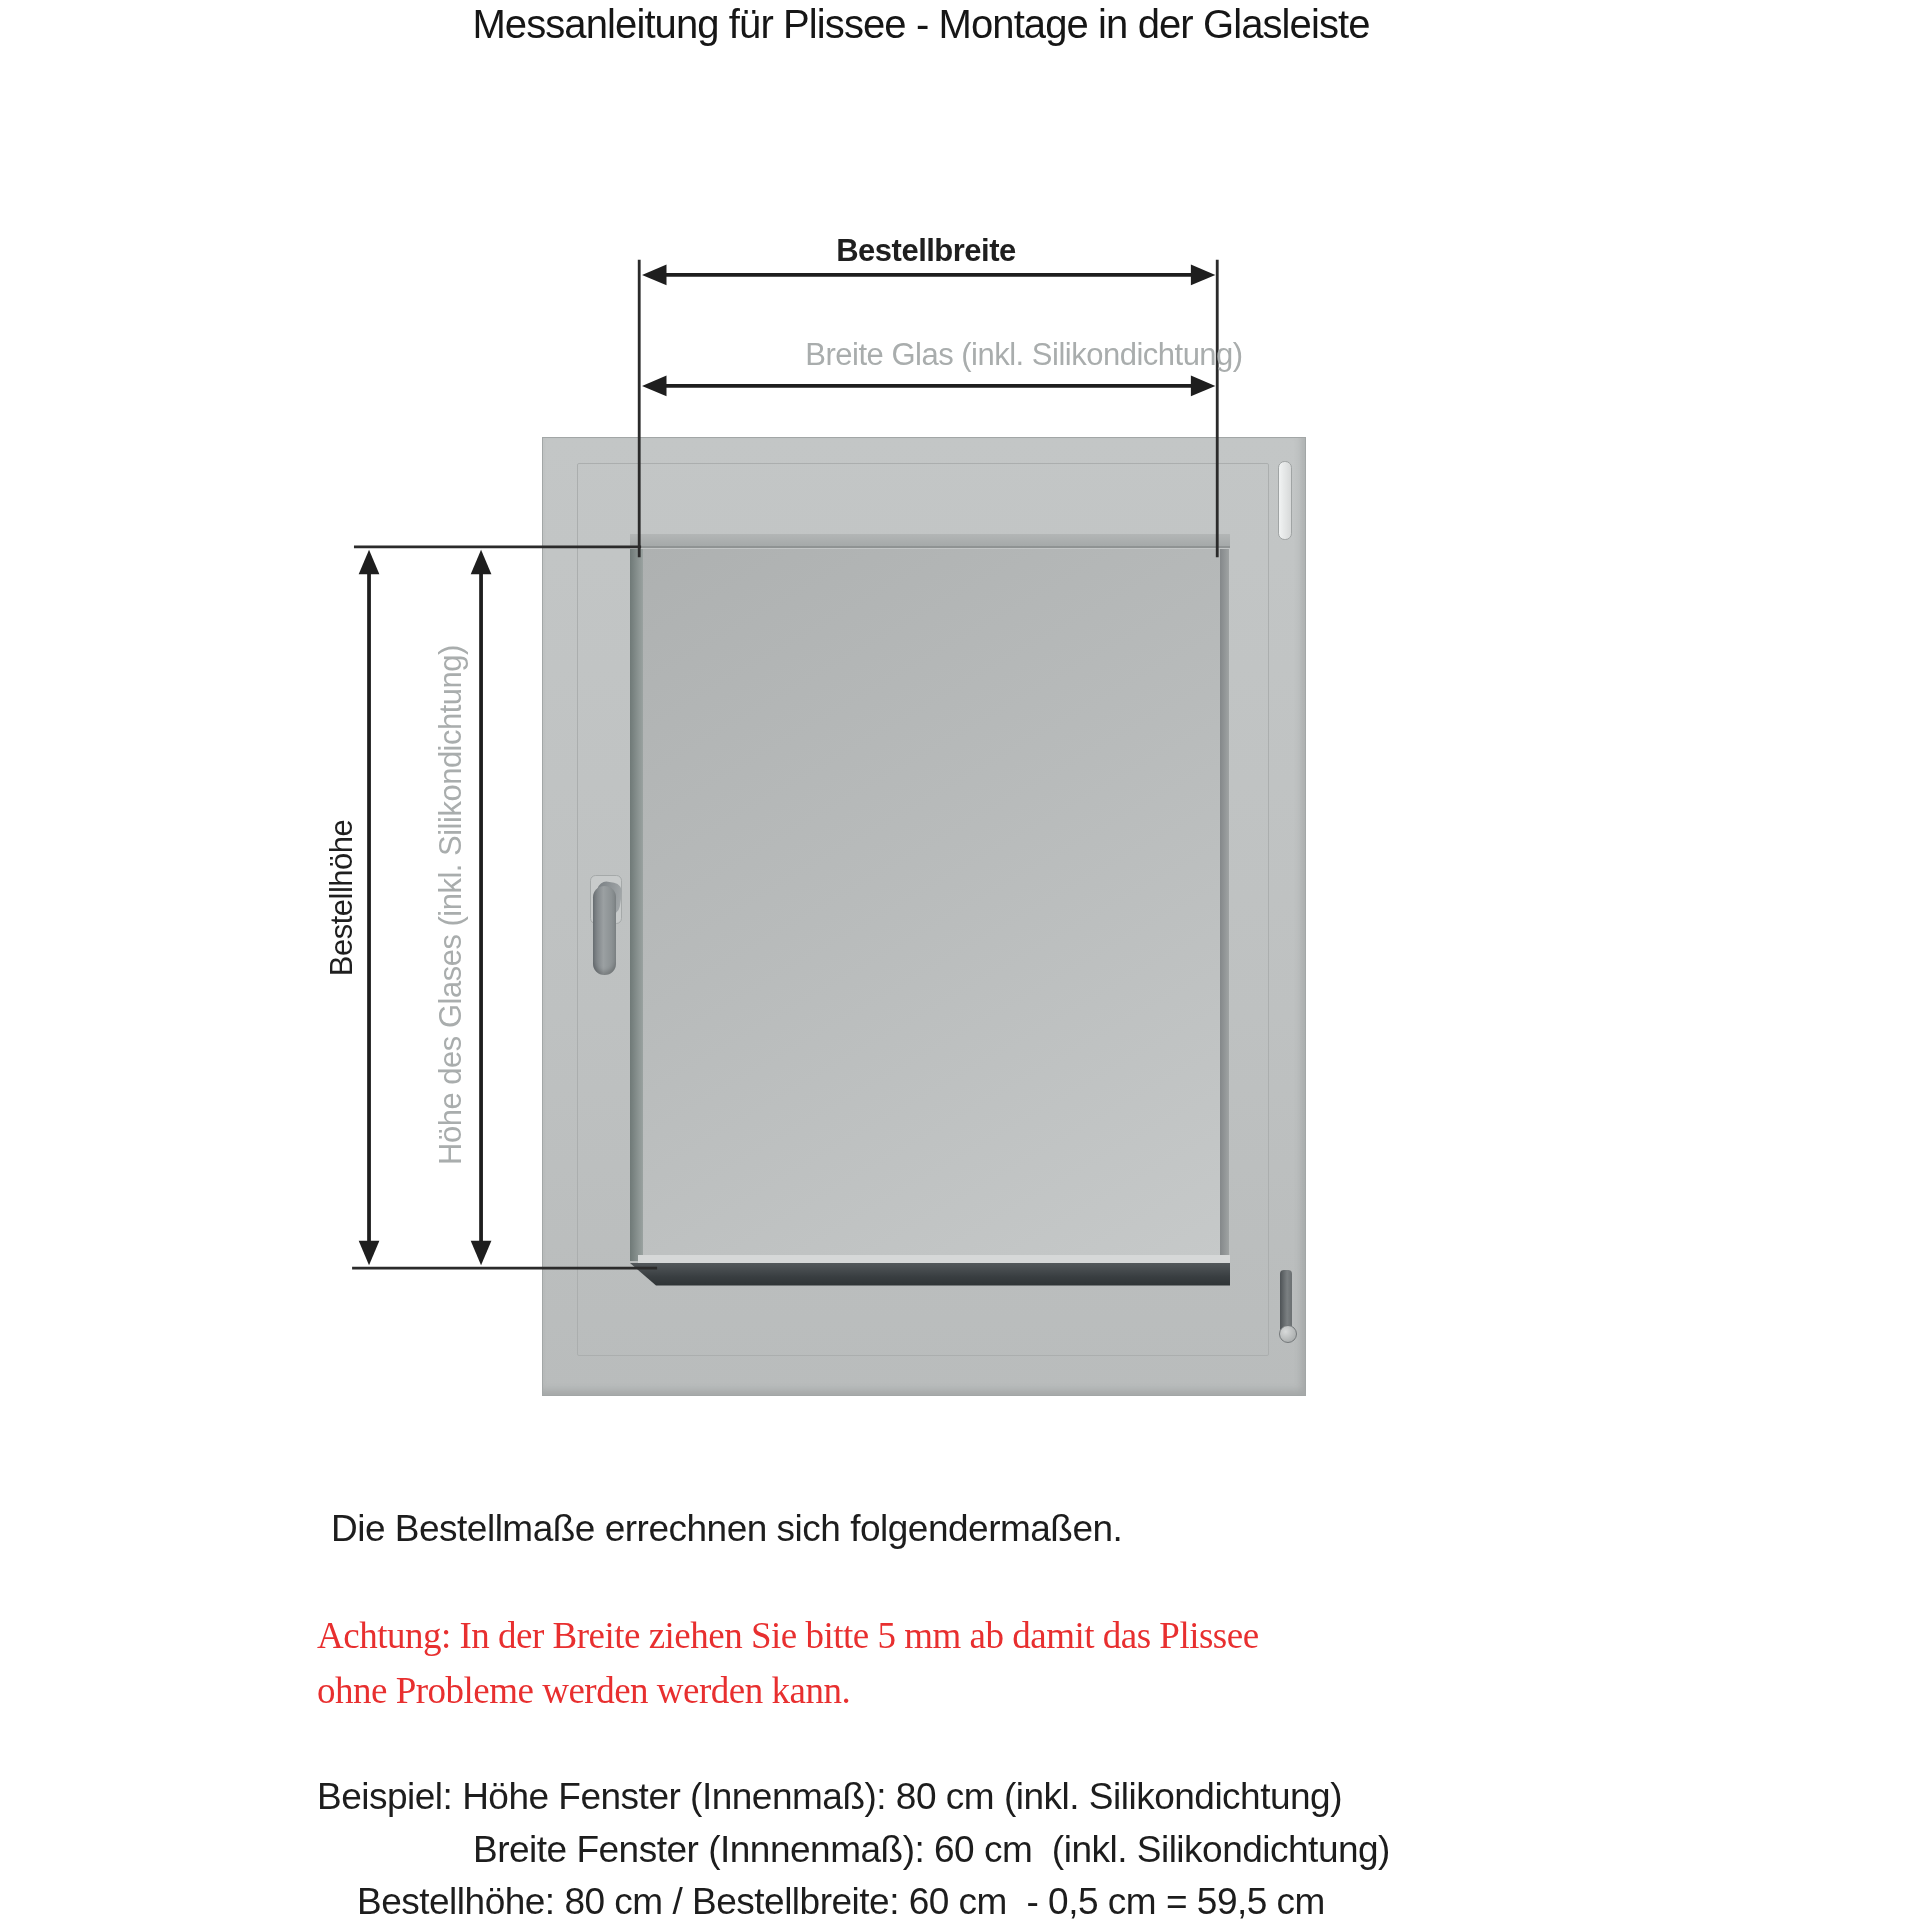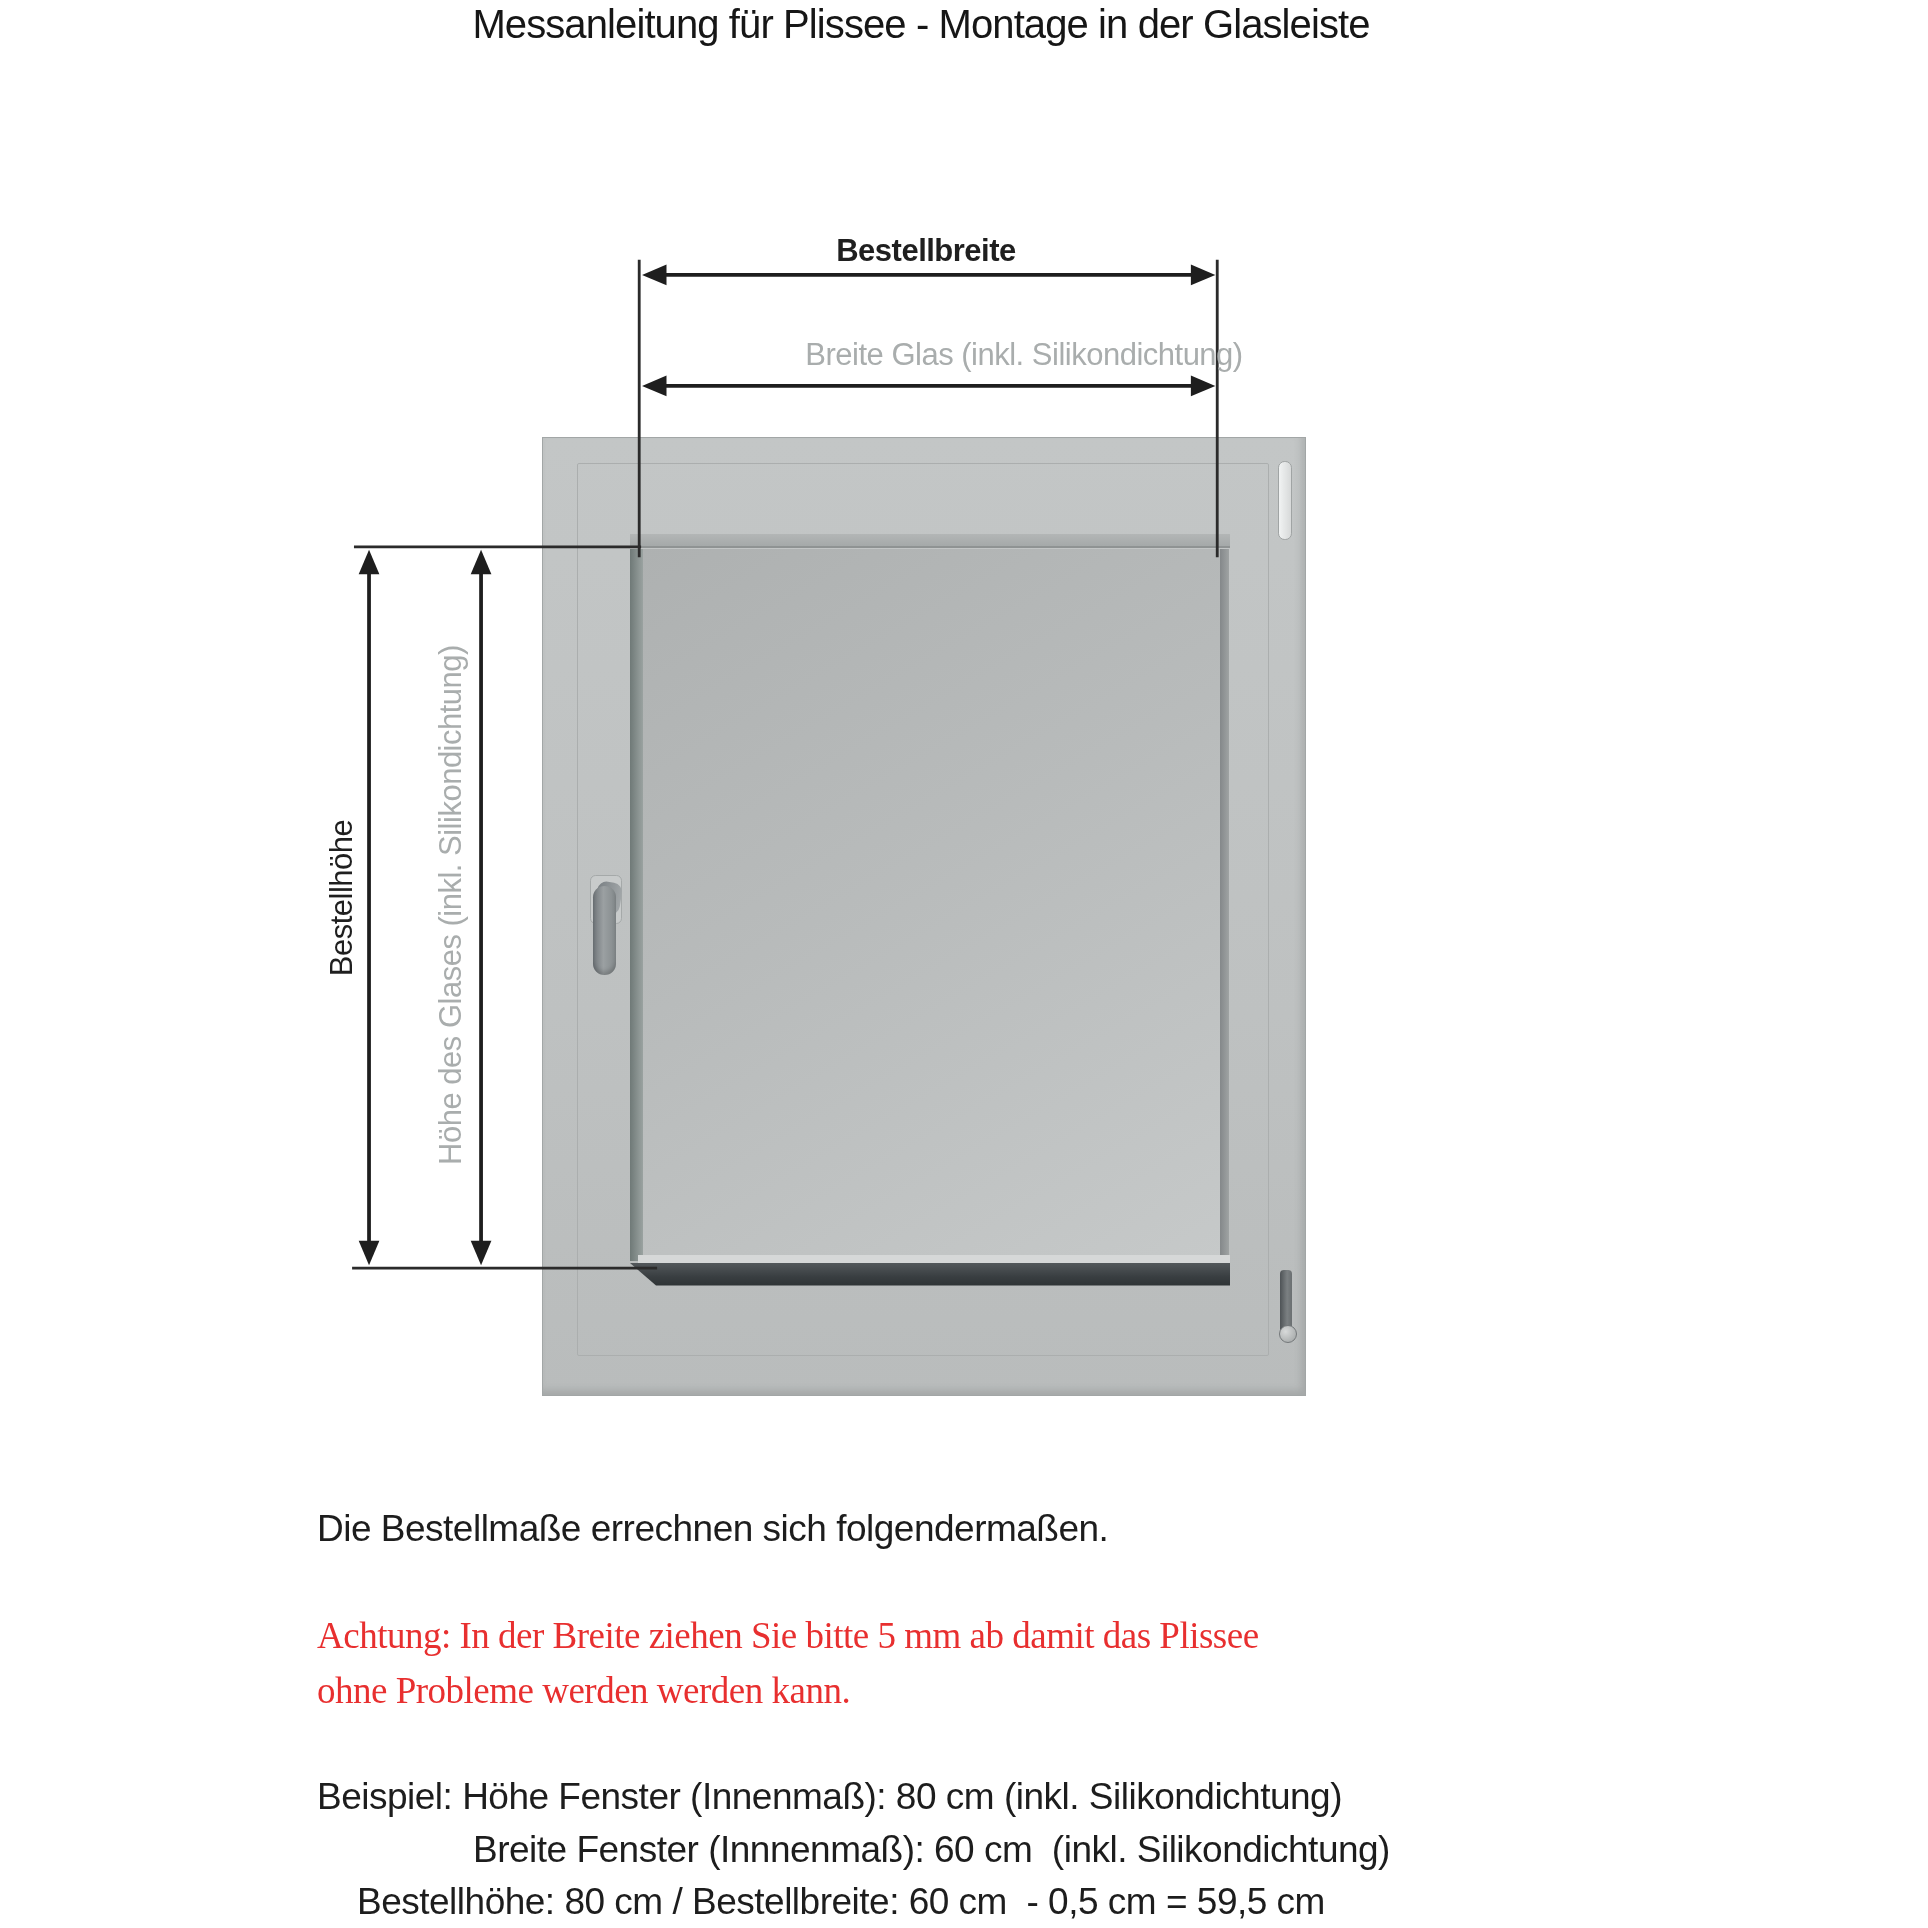--- a/index.html
+++ b/index.html
@@ -92,21 +92,21 @@
   .lbl-order-width {left:926px;top:233px;transform:translateX(-50%);font-weight:bold;}
   .lbl-glass-width {left:980px;top:337px;transform:translateX(-50%);margin-left:44px;}
   .lbl-order-height{left:342px;top:898px;transform:translate(-50%,-50%) rotate(-90deg);}
   .lbl-glass-height{left:451px;top:905px;transform:translate(-50%,-50%) rotate(-90deg);}
   
   .copy{
     position:absolute;left:317px;margin:0;font-size:37px;letter-spacing:-0.5px;
     color:#1d1d1d;white-space:pre;
   }
   .copy.red{color:var(--warning-red,#e82f2f);font-family:Liberation Serif, serif;}
-  .l1{top:1508px;} .l2{top:1561px;} .l3{top:1614px;} .l4{top:1669px;}
+  .l1{top:1508px;margin-left:14px;} .l2{top:1561px;} .l3{top:1614px;} .l4{top:1669px;}
   .e1{top:1776px;} .e2{top:1829px;left:473px;} .e3{top:1881px;margin-left:40px;}
 </style>
 </head>
 <body>
 
 <div class="page">
 
   <h1 class="title">Messanleitung für Plissee - Montage in der Glasleiste</h1>
 
   <div class="window">

